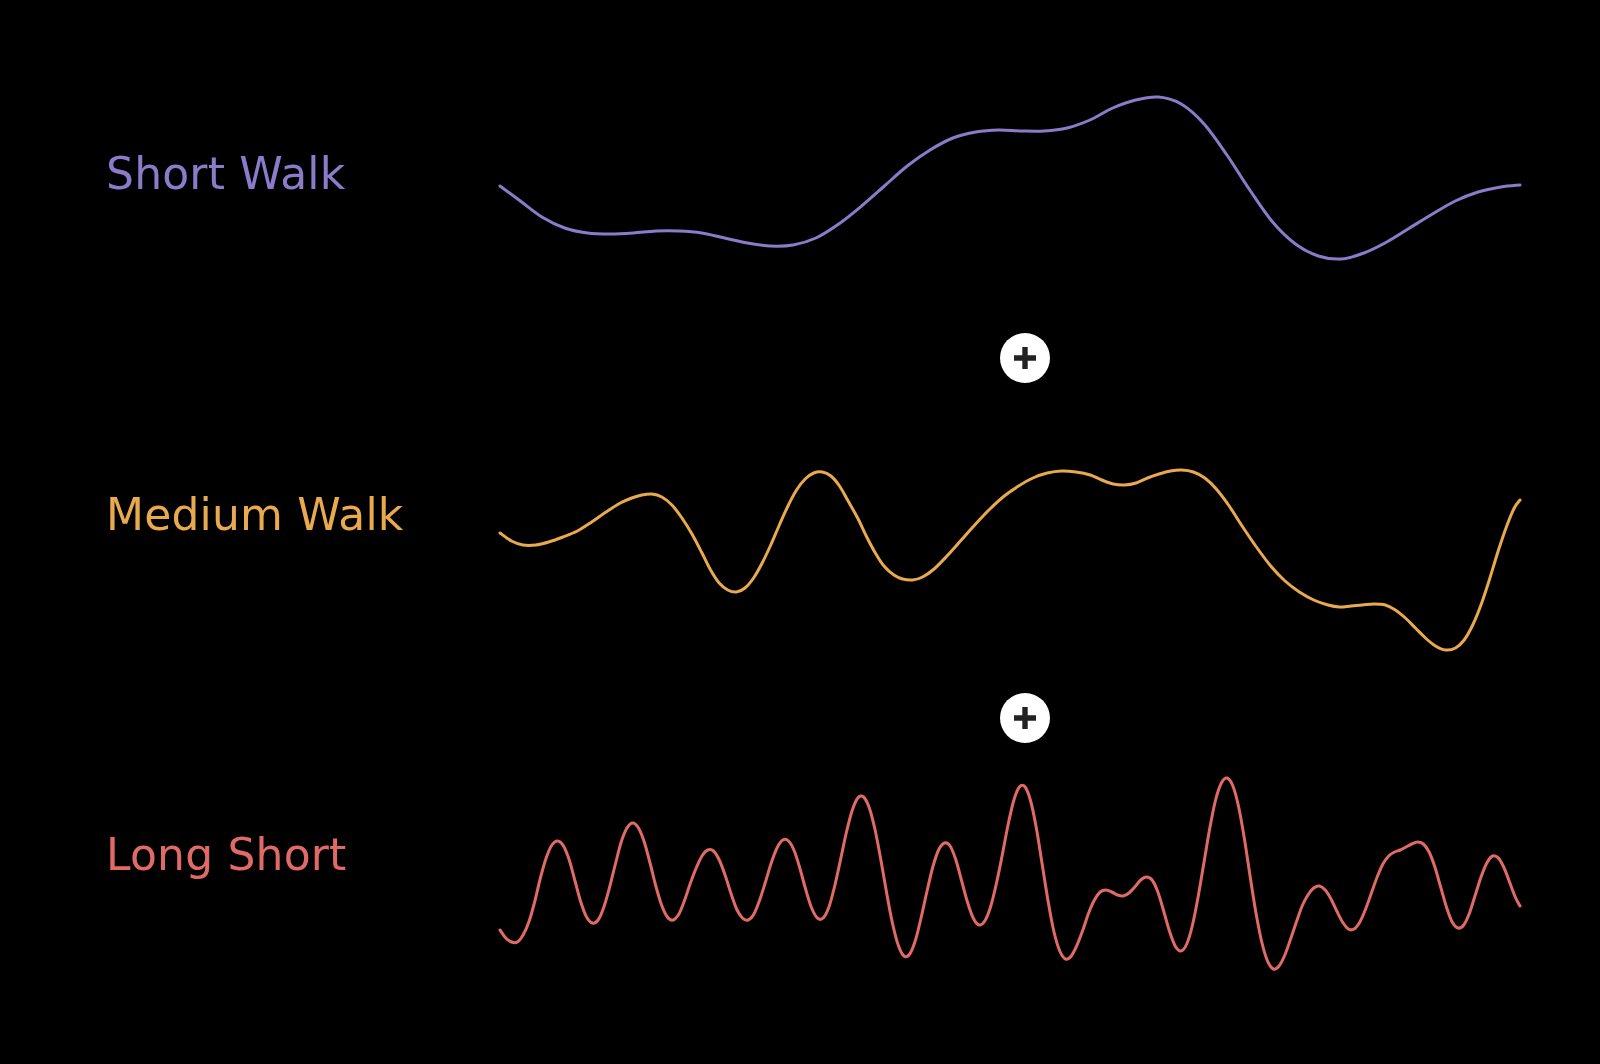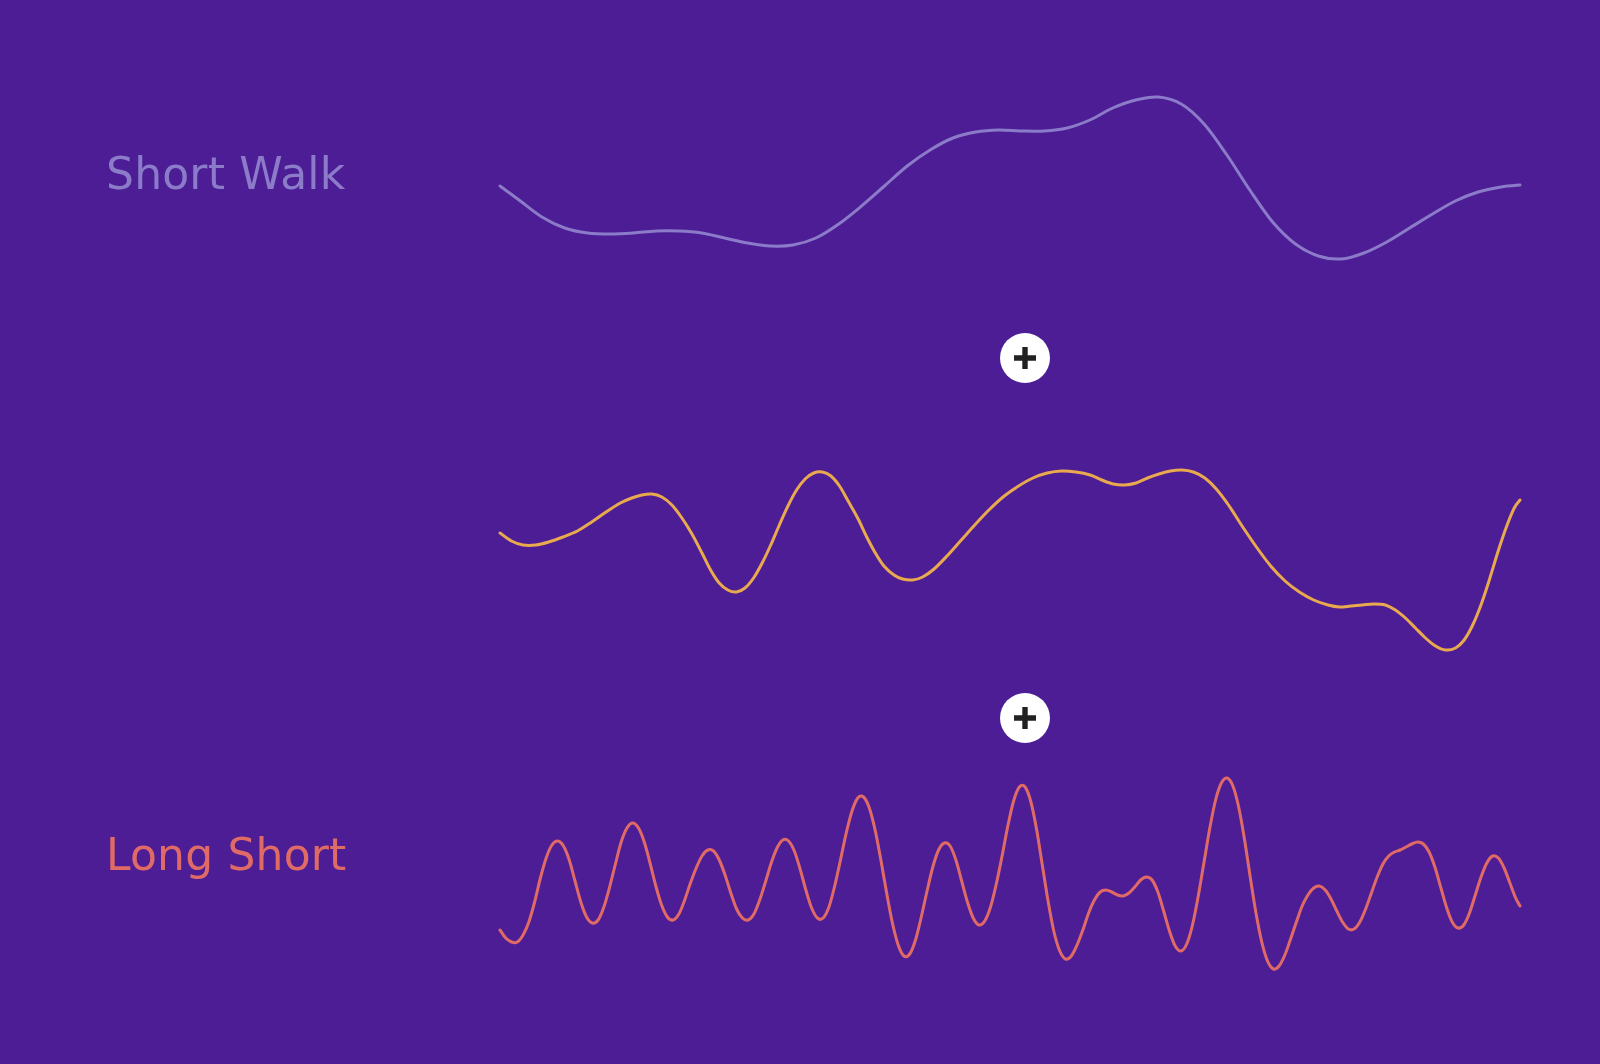--- a/index.html
+++ b/index.html
@@ -52,38 +52,39 @@
     display: flex;
     align-items: center;
     justify-content: center;
     box-shadow: 0 0 0 0 rgba(0,0,0,0);
   }
   .plus-op svg { display: block; }
 </style>
 </head>
 <body style="background: rgb(34, 34, 34);">
 
-<div id="stage" style="background: #4c1d95;">
+<div id="stage" style="background: #000000;">
 
   <div class="row" style="top: 40px; height: 250px;">
     <div class="row-label" style="color: rgb(139, 123, 200); left: 106px; top: 108px;">Short Walk</div>
     <div class="curve-wrap">
       <svg class="curve" width="1020" height="250" viewBox="0 0 1020 250">
           <path d="M0 146 C3.17 148.33,12.05 154.83,19.03 160.00 C26.01 165.17,34.25 172.33,41.87 177.00 C49.48 181.67,57.09 185.33,64.70 188.00 C72.31 190.67,79.93 192.00,87.54 193.00 C95.15 194.00,102.76 194.00,110.37 194.00 C117.99 194.00,125.60 193.50,133.21 193.00 C140.82 192.50,148.43 191.33,156.04 191.00 C163.66 190.67,171.27 190.67,178.88 191.00 C186.49 191.33,194.10 191.83,201.72 193.00 C209.33 194.17,216.94 196.33,224.55 198.00 C232.16 199.67,239.78 201.67,247.39 203.00 C255.00 204.33,262.61 205.67,270.22 206.00 C277.84 206.33,285.45 206.33,293.06 205.00 C300.67 203.67,308.28 201.50,315.90 198.00 C323.51 194.50,331.12 189.33,338.73 184.00 C346.34 178.67,353.96 172.33,361.57 166.00 C369.18 159.67,376.79 152.67,384.40 146.00 C392.01 139.33,399.63 132.00,407.24 126.00 C414.85 120.00,422.46 114.67,430.07 110.00 C437.69 105.33,445.30 101.00,452.91 98.00 C460.52 95.00,468.13 93.33,475.75 92.00 C483.36 90.67,490.97 90.17,498.58 90.00 C506.19 89.83,513.81 90.83,521.42 91.00 C529.03 91.17,536.64 91.50,544.25 91.00 C551.87 90.50,559.48 89.83,567.09 88.00 C574.70 86.17,582.31 83.33,589.93 80.00 C597.54 76.67,605.15 71.33,612.76 68.00 C620.37 64.67,627.99 61.83,635.60 60.00 C643.21 58.17,650.82 56.33,658.43 57.00 C666.04 57.67,673.66 59.50,681.27 64.00 C688.88 68.50,696.49 75.50,704.10 84.00 C711.72 92.50,719.33 104.00,726.94 115.00 C734.55 126.00,742.16 138.83,749.78 150.00 C757.39 161.17,765.00 173.00,772.61 182.00 C780.22 191.00,787.84 198.33,795.45 204.00 C803.06 209.67,810.67 213.50,818.28 216.00 C825.90 218.50,833.51 219.50,841.12 219.00 C848.73 218.50,856.34 215.83,863.96 213.00 C871.57 210.17,879.18 206.17,886.79 202.00 C894.40 197.83,902.01 192.67,909.63 188.00 C917.24 183.33,924.85 178.50,932.46 174.00 C940.07 169.50,947.69 164.67,955.30 161.00 C962.91 157.33,970.52 154.33,978.13 152.00 C985.75 149.67,993.99 148.17,1000.97 147.00 C1007.95 145.83,1016.83 145.33,1020.00 145.00" fill="none" stroke="#8B7BC8" stroke-width="3" stroke-linecap="round" stroke-linejoin="round"></path>
         </svg>
     </div>
   </div>
 
   <div class="plus-op" style="width: 50px; height: 50px; left: 1000px; top: 333px; background: rgb(255, 255, 255);">
     <svg width="26" height="26" viewBox="0 0 26 26">
       <path d="M10.3 2 H15.7 V10.3 H24 V15.7 H15.7 V24 H10.3 V15.7 H2 V10.3 H10.3 Z" fill="#222222"></path>
     </svg>
   </div>
 
   <div class="row" style="top: 420px; height: 220px;">
+    <div class="row-label" style="color: rgb(233, 169, 78); left: 106px; top: 69px;">Medium Walk</div>
     <div class="curve-wrap">
       <svg class="curve" width="1020" height="220" viewBox="0 0 1020 220">
           <path d="M0 113 C1.91 114.33,7.64 119.00,11.46 121.00 C15.28 123.00,18.86 124.33,22.92 125.00 C26.98 125.67,31.52 125.50,35.81 125.00 C40.11 124.50,44.17 123.33,48.71 122.00 C53.24 120.67,58.26 118.83,63.03 117.00 C67.81 115.17,72.58 113.50,77.36 111.00 C82.13 108.50,86.91 105.17,91.69 102.00 C96.46 98.83,101.24 95.17,106.01 92.00 C110.79 88.83,116.04 85.33,120.34 83.00 C124.63 80.67,128.22 79.33,131.80 78.00 C135.38 76.67,138.48 75.67,141.83 75.00 C145.17 74.33,148.51 73.67,151.85 74.00 C155.20 74.33,158.54 75.17,161.88 77.00 C165.22 78.83,168.57 81.50,171.91 85.00 C175.25 88.50,178.60 93.17,181.94 98.00 C185.28 102.83,188.62 108.17,191.97 114.00 C195.31 119.83,198.89 127.00,201.99 133.00 C205.10 139.00,207.72 145.00,210.59 150.00 C213.46 155.00,216.32 159.67,219.19 163.00 C222.05 166.33,224.92 168.50,227.78 170.00 C230.65 171.50,233.51 172.33,236.38 172.00 C239.24 171.67,242.11 170.33,244.97 168.00 C247.84 165.67,250.70 162.17,253.57 158.00 C256.43 153.83,259.30 148.50,262.16 143.00 C265.03 137.50,267.89 131.33,270.76 125.00 C273.62 118.67,276.49 111.50,279.35 105.00 C282.22 98.50,285.08 91.83,287.95 86.00 C290.81 80.17,293.68 74.50,296.54 70.00 C299.41 65.50,302.28 61.83,305.14 59.00 C308.01 56.17,310.87 54.17,313.74 53.00 C316.60 51.83,319.47 51.50,322.33 52.00 C325.20 52.50,328.06 53.67,330.93 56.00 C333.79 58.33,336.66 61.83,339.52 66.00 C342.39 70.17,345.01 75.50,348.12 81.00 C351.22 86.50,355.04 93.00,358.15 99.00 C361.25 105.00,363.88 111.33,366.74 117.00 C369.61 122.67,372.47 128.17,375.34 133.00 C378.20 137.83,380.83 142.33,383.93 146.00 C387.04 149.67,390.86 152.83,393.96 155.00 C397.06 157.17,399.45 158.17,402.56 159.00 C405.66 159.83,409.24 160.33,412.58 160.00 C415.93 159.67,419.03 158.83,422.61 157.00 C426.19 155.17,430.01 152.50,434.07 149.00 C438.13 145.50,442.43 140.83,446.97 136.00 C451.50 131.17,456.52 125.33,461.29 120.00 C466.07 114.67,470.84 109.17,475.62 104.00 C480.39 98.83,485.17 93.67,489.94 89.00 C494.72 84.33,499.49 79.83,504.27 76.00 C509.04 72.17,513.82 69.00,518.60 66.00 C523.37 63.00,528.15 60.17,532.92 58.00 C537.70 55.83,542.47 54.17,547.25 53.00 C552.02 51.83,556.80 51.17,561.57 51.00 C566.35 50.83,571.12 51.33,575.90 52.00 C580.67 52.67,585.93 53.67,590.22 55.00 C594.52 56.33,597.87 58.50,601.69 60.00 C605.51 61.50,609.33 63.17,613.15 64.00 C616.97 64.83,620.79 65.17,624.61 65.00 C628.43 64.83,632.25 64.17,636.07 63.00 C639.89 61.83,643.71 59.50,647.53 58.00 C651.35 56.50,655.17 55.17,658.99 54.00 C662.81 52.83,666.63 51.67,670.45 51.00 C674.27 50.33,678.09 49.83,681.91 50.00 C685.73 50.17,689.55 50.67,693.37 52.00 C697.19 53.33,701.01 55.17,704.83 58.00 C708.65 60.83,712.23 64.33,716.29 69.00 C720.35 73.67,724.89 79.83,729.19 86.00 C733.48 92.17,737.54 99.17,742.08 106.00 C746.62 112.83,751.63 120.33,756.40 127.00 C761.18 133.67,765.96 140.33,770.73 146.00 C775.51 151.67,780.28 156.67,785.06 161.00 C789.83 165.33,794.61 168.83,799.38 172.00 C804.16 175.17,808.93 177.83,813.71 180.00 C818.48 182.17,823.74 183.83,828.03 185.00 C832.33 186.17,835.67 186.83,839.49 187.00 C843.31 187.17,847.13 186.33,850.96 186.00 C854.78 185.67,858.60 185.33,862.42 185.00 C866.24 184.67,870.06 184.00,873.88 184.00 C877.70 184.00,881.76 184.00,885.34 185.00 C888.92 186.00,892.02 187.83,895.37 190.00 C898.71 192.17,902.05 195.00,905.39 198.00 C908.74 201.00,912.08 204.67,915.42 208.00 C918.76 211.33,922.11 215.00,925.45 218.00 C928.79 221.00,932.13 224.00,935.48 226.00 C938.82 228.00,942.16 229.67,945.51 230.00 C948.85 230.33,952.43 229.67,955.53 228.00 C958.64 226.33,961.26 223.83,964.13 220.00 C966.99 216.17,969.86 211.00,972.72 205.00 C975.59 199.00,978.46 191.83,981.32 184.00 C984.19 176.17,987.05 167.00,989.92 158.00 C992.78 149.00,995.65 138.83,998.51 130.00 C1001.38 121.17,1004.48 112.00,1007.11 105.00 C1009.73 98.00,1012.12 92.17,1014.27 88.00 C1016.42 83.83,1019.04 81.33,1020.00 80.00" fill="none" stroke="#E9A94E" stroke-width="3" stroke-linecap="round" stroke-linejoin="round"></path>
         </svg>
     </div>
   </div>
 
   <div class="plus-op" style="width: 50px; height: 50px; left: 1000px; top: 693px; background: rgb(255, 255, 255);">
     <svg width="26" height="26" viewBox="0 0 26 26">
       <path d="M10.3 2 H15.7 V10.3 H24 V15.7 H15.7 V24 H10.3 V15.7 H2 V10.3 H10.3 Z" fill="#222222"></path>

